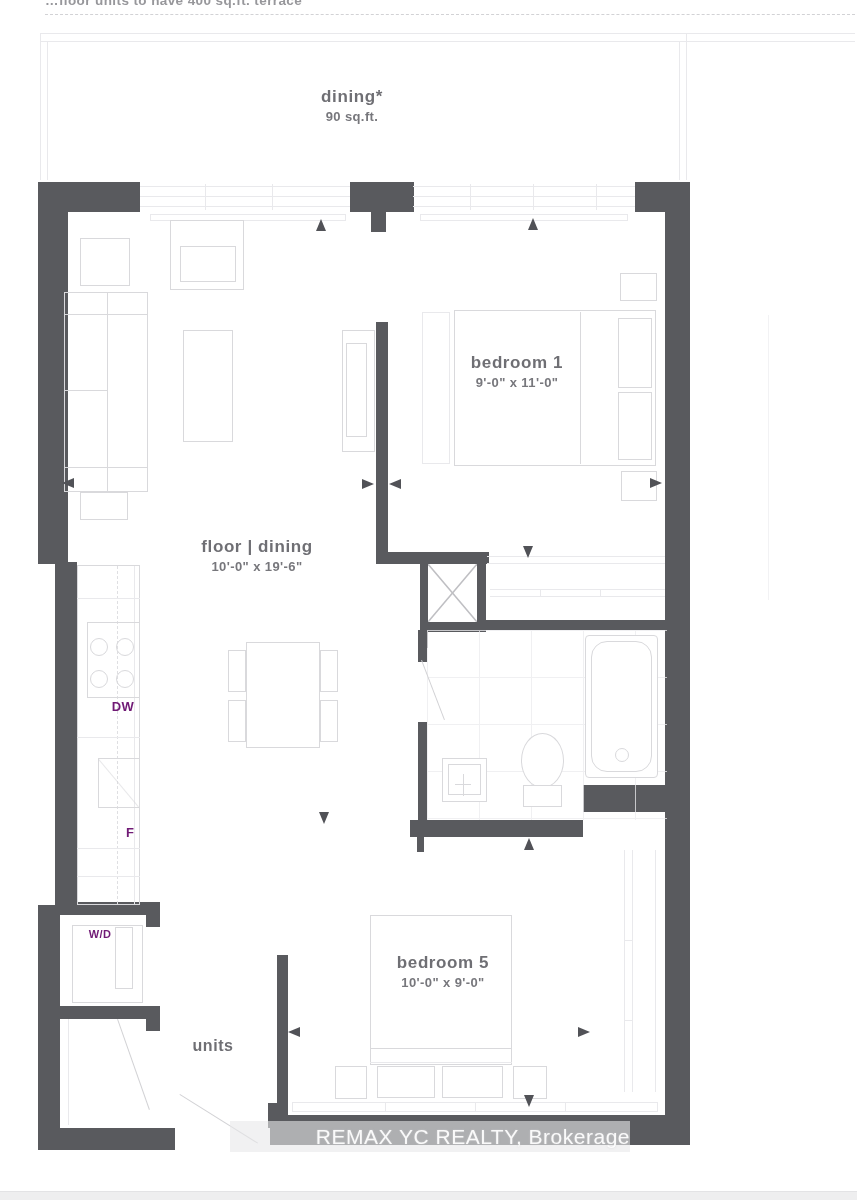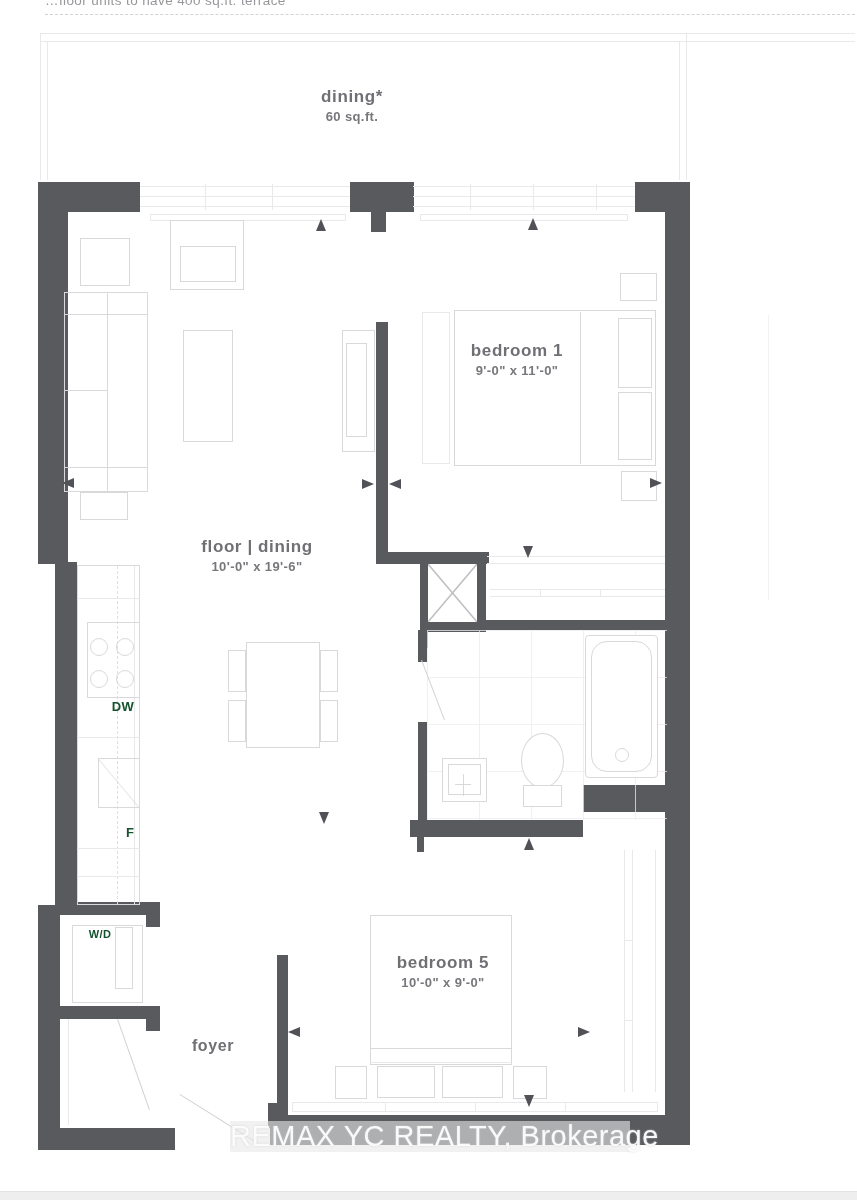--- a/index.html
+++ b/index.html
@@ -19,38 +19,38 @@
   .ff{position:absolute;border:1px solid var(--linef);background:transparent}
   .l{position:absolute;background:var(--line)}
   .lf{position:absolute;background:var(--linef)}
   .circle{border-radius:50%}
   .diag{position:absolute;height:1px;background:#d2d2d5;transform-origin:0 0}
   .dash-v{position:absolute;width:0;border-left:1px dashed #dfdfe2}
   .dash-h{position:absolute;height:0;border-top:1px dashed #d2d2d5}
   .rlabel{position:absolute;text-align:center;color:var(--label);line-height:1.25}
   .rlabel .t{font-weight:bold;font-size:17px;letter-spacing:.6px}
   .rlabel .d{font-size:13px;font-weight:bold;letter-spacing:.4px;margin-top:2px;color:#77777c}
-  .small-label{position:absolute;color:#14532d;font-weight:bold;text-align:center;letter-spacing:.3px}
+  .small-label{position:absolute;color:#701a75;font-weight:bold;text-align:center;letter-spacing:.3px}
   .ar{position:absolute;width:0;height:0}
   .ar-up{border-left:5px solid transparent;border-right:5px solid transparent;border-bottom:12px solid #515257}
   .ar-down{border-left:5px solid transparent;border-right:5px solid transparent;border-top:12px solid #515257}
   .ar-left{border-top:5px solid transparent;border-bottom:5px solid transparent;border-right:12px solid #515257}
   .ar-right{border-top:5px solid transparent;border-bottom:5px solid transparent;border-left:12px solid #515257}
   .tile{
     position:absolute;opacity:.75;
     background-image:
       repeating-linear-gradient(to right,#ececee 0 1px,transparent 1px 52px),
       repeating-linear-gradient(to bottom,#ececee 0 1px,transparent 1px 47px);
   }
   .topnote{position:absolute;left:45px;top:0;width:430px;height:9px;overflow:hidden;
-    color:#97979b;font-weight:normal;font-size:13.5px;letter-spacing:.4px}
+    color:#97979b;font-weight:bold;font-size:13.5px;letter-spacing:.4px}
   .topnote span{display:block;margin-top:-7px;white-space:nowrap}
   .watermark{position:absolute;left:230px;top:1121px;width:400px;height:31px;
-    background:rgba(231,231,233,.6);text-align:center;line-height:31px;
-    font-size:29px;letter-spacing:.5px;color:rgba(253,253,253,.95);
+    background:rgba(231,231,233,.6);text-align:right;line-height:31px;
+    font-size:21px;letter-spacing:.5px;color:rgba(253,253,253,.95);
     text-shadow:0 0 2px rgba(205,205,208,.8);white-space:nowrap}
   .bottom-strip{position:absolute;left:0;top:1191px;width:857px;height:9px;
     background:#eeeeef;border-top:1px solid #e3e3e5}
 </style>
 </head>
 <body>
 
 <div class="topnote">
   <span>…floor units to have 400 sq.ft. terrace</span>
 </div>
@@ -58,21 +58,21 @@
 <div class="dash-h" style="left:45px;top:14px;width:810px"></div>
 <div class="lf" style="left:40px;top:33px;width:815px;height:1px"></div>
 <div class="lf" style="left:40px;top:41px;width:815px;height:1px"></div>
 <div class="lf" style="left:40px;top:33px;width:1px;height:147px"></div>
 <div class="lf" style="left:47px;top:41px;width:1px;height:139px"></div>
 <div class="lf" style="left:679px;top:41px;width:1px;height:139px"></div>
 <div class="lf" style="left:686px;top:33px;width:1px;height:147px"></div>
 
 <div class="rlabel" style="left:262px;top:86px;width:180px">
   <div class="t">dining*</div>
-  <div class="d">60 sq.ft.</div>
+  <div class="d">90 sq.ft.</div>
 </div>
 
 <div class="w" style="left:38px;top:182px;width:102px;height:30px"></div>
 <div class="w" style="left:350px;top:182px;width:64px;height:30px"></div>
 <div class="w" style="left:371px;top:212px;width:15px;height:20px"></div>
 <div class="w" style="left:635px;top:182px;width:55px;height:30px"></div>
 <div class="w" style="left:665px;top:212px;width:25px;height:933px"></div>
 <div class="w" style="left:38px;top:182px;width:30px;height:382px"></div>
 <div class="w" style="left:55px;top:562px;width:22px;height:343px"></div>
 <div class="w" style="left:55px;top:902px;width:105px;height:13px"></div>
@@ -152,42 +152,42 @@
 <div class="diag" style="left:99px;top:759px;width:62px;transform:rotate(50deg);opacity:.5"></div>
 <div class="small-label" style="left:118px;top:825px;width:24px;font-size:13px">F</div>
 
 <div class="f" style="left:72px;top:925px;width:71px;height:78px"></div>
 <div class="f" style="left:115px;top:927px;width:18px;height:62px"></div>
 <div class="small-label" style="left:80px;top:928px;width:40px;font-size:11px">W/D</div>
 <div class="lf" style="left:68px;top:1019px;width:1px;height:106px"></div>
 <div class="diag" style="left:118px;top:1019px;width:96px;transform:rotate(70.6deg)"></div>
 <div class="diag" style="left:180px;top:1094px;width:92px;transform:rotate(32deg)"></div>
 <div class="rlabel" style="left:178px;top:1036px;width:70px">
-  <div class="t" style="font-size:16px">foyer</div>
+  <div class="t" style="font-size:16px">units</div>
 </div>
 
 <div class="ff" style="left:422px;top:312px;width:28px;height:152px"></div>
 <div class="f" style="left:454px;top:310px;width:202px;height:156px"></div>
 <div class="l" style="left:580px;top:312px;width:1px;height:152px"></div>
 <div class="f" style="left:618px;top:318px;width:34px;height:70px"></div>
 <div class="f" style="left:618px;top:392px;width:34px;height:68px"></div>
 <div class="f" style="left:620px;top:273px;width:37px;height:28px"></div>
 <div class="f" style="left:621px;top:471px;width:36px;height:30px"></div>
 <div class="lf" style="left:487px;top:556px;width:178px;height:1px"></div>
 <div class="lf" style="left:487px;top:563px;width:178px;height:1px"></div>
 <div class="lf" style="left:490px;top:589px;width:175px;height:1px"></div>
 <div class="lf" style="left:490px;top:596px;width:175px;height:1px"></div>
 <div class="lf" style="left:540px;top:589px;width:1px;height:8px"></div>
 <div class="lf" style="left:600px;top:589px;width:1px;height:8px"></div>
 <svg style="position:absolute;left:428px;top:564px" width="49" height="58">
   <line x1="0" y1="0" x2="49" y2="58" stroke="#bfbfc3" stroke-width="1.5"></line>
   <line x1="49" y1="0" x2="0" y2="58" stroke="#bfbfc3" stroke-width="1.5"></line>
 </svg>
 
-<div class="rlabel" style="left:432px;top:340px;width:170px">
+<div class="rlabel" style="left:432px;top:352px;width:170px">
   <div class="t">bedroom 1</div>
   <div class="d">9'-0" x 11'-0"</div>
 </div>
 
 <div class="tile" style="left:427px;top:630px;width:240px;height:190px"></div>
 <div class="f" style="left:585px;top:635px;width:73px;height:143px;border-radius:4px;background:#fff"></div>
 <div class="f" style="left:591px;top:641px;width:61px;height:131px;border-radius:16px"></div>
 <div class="f circle" style="left:615px;top:748px;width:14px;height:14px"></div>
 <div class="f" style="left:521px;top:733px;width:43px;height:55px;border-radius:50%;background:#fff"></div>
 <div class="f" style="left:523px;top:785px;width:39px;height:22px;background:#fff"></div>

